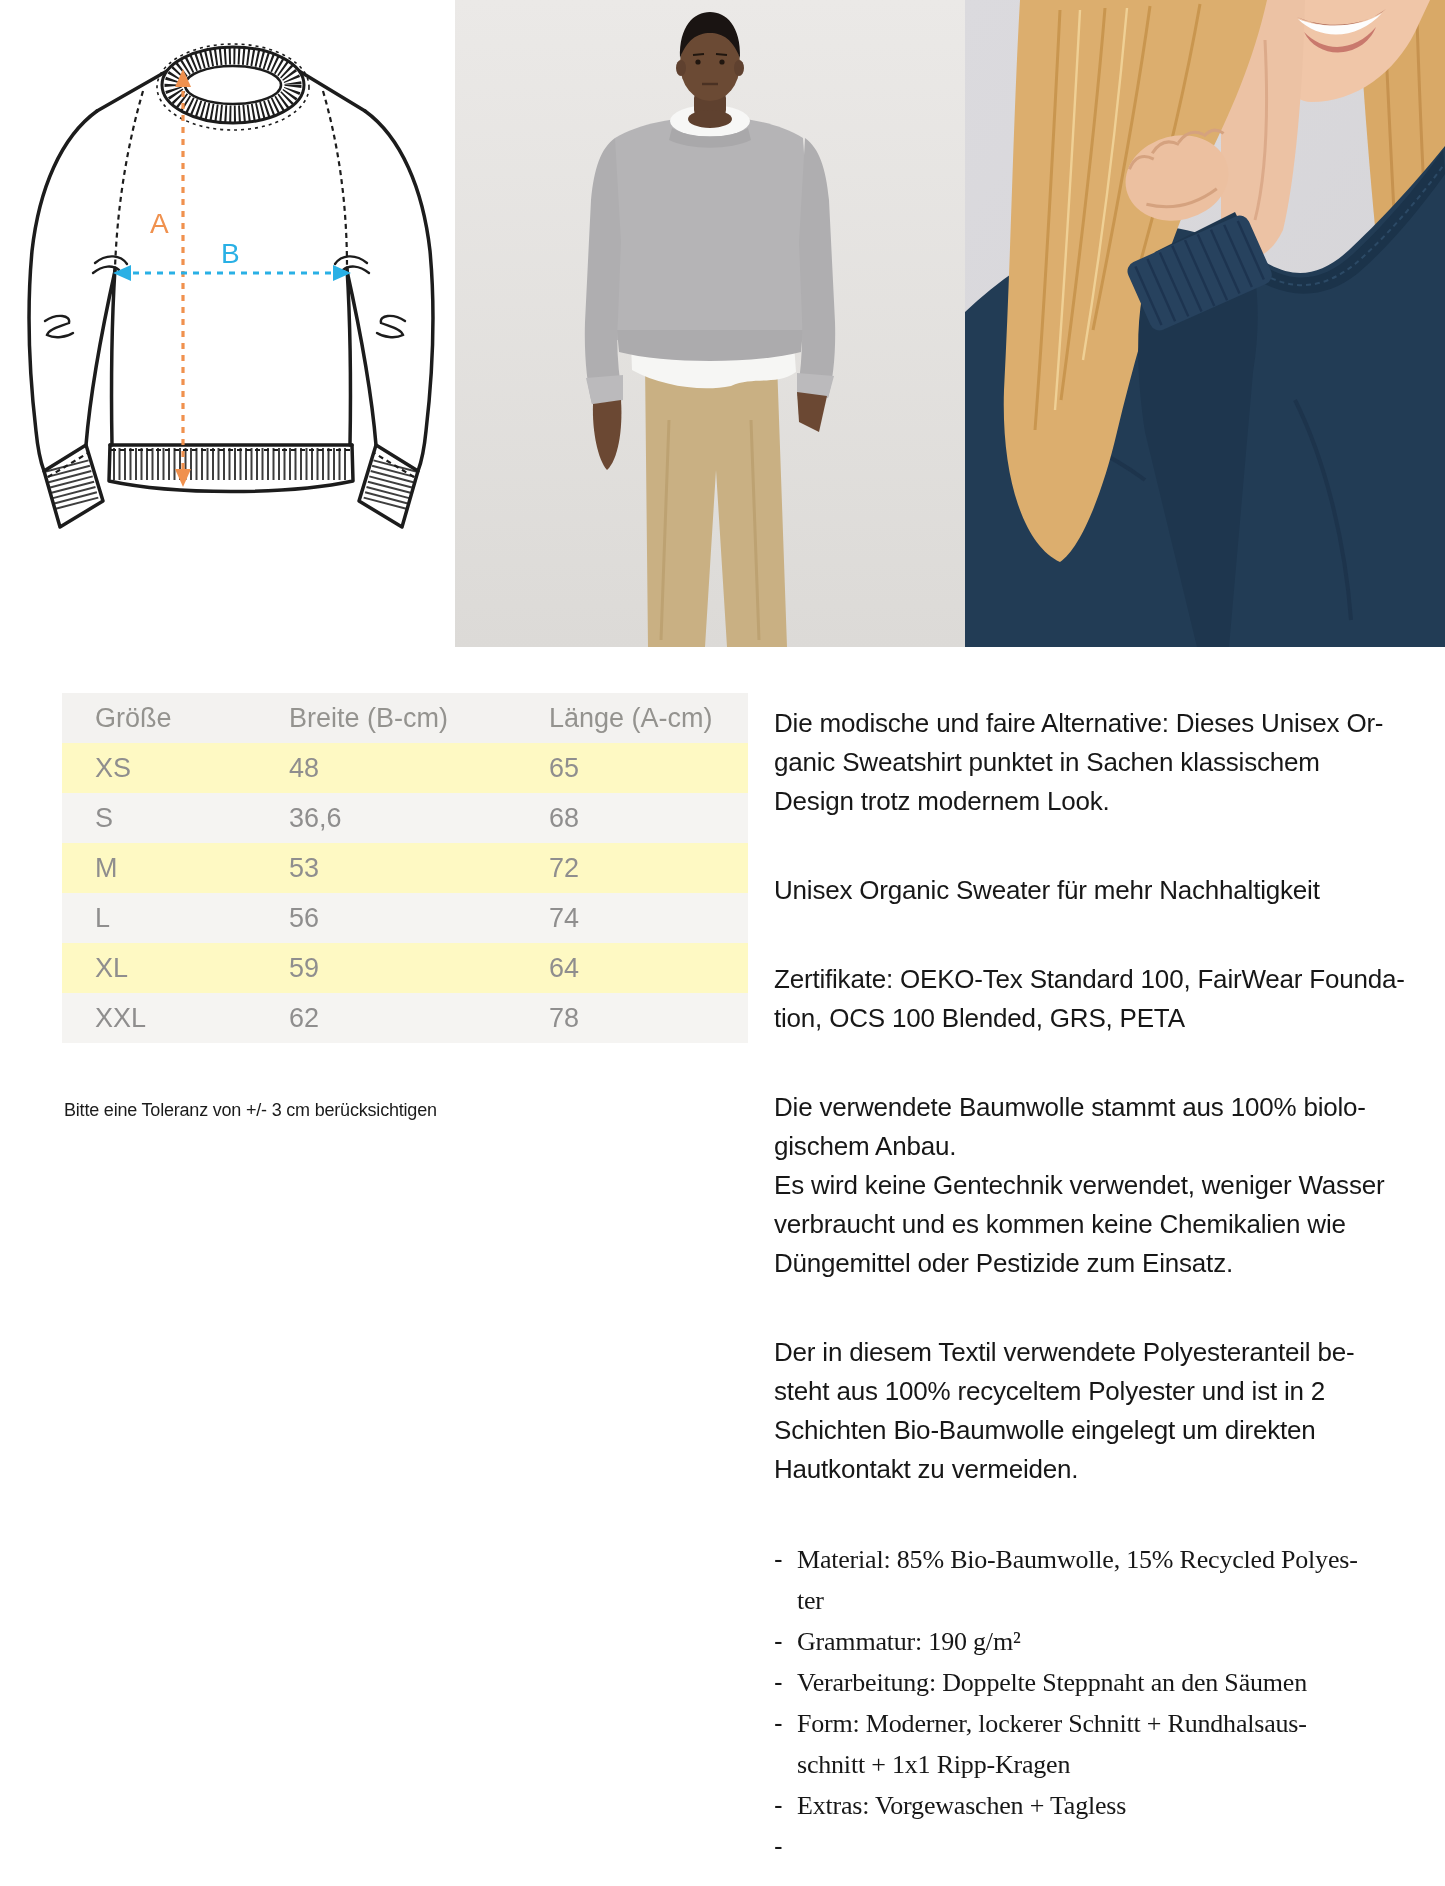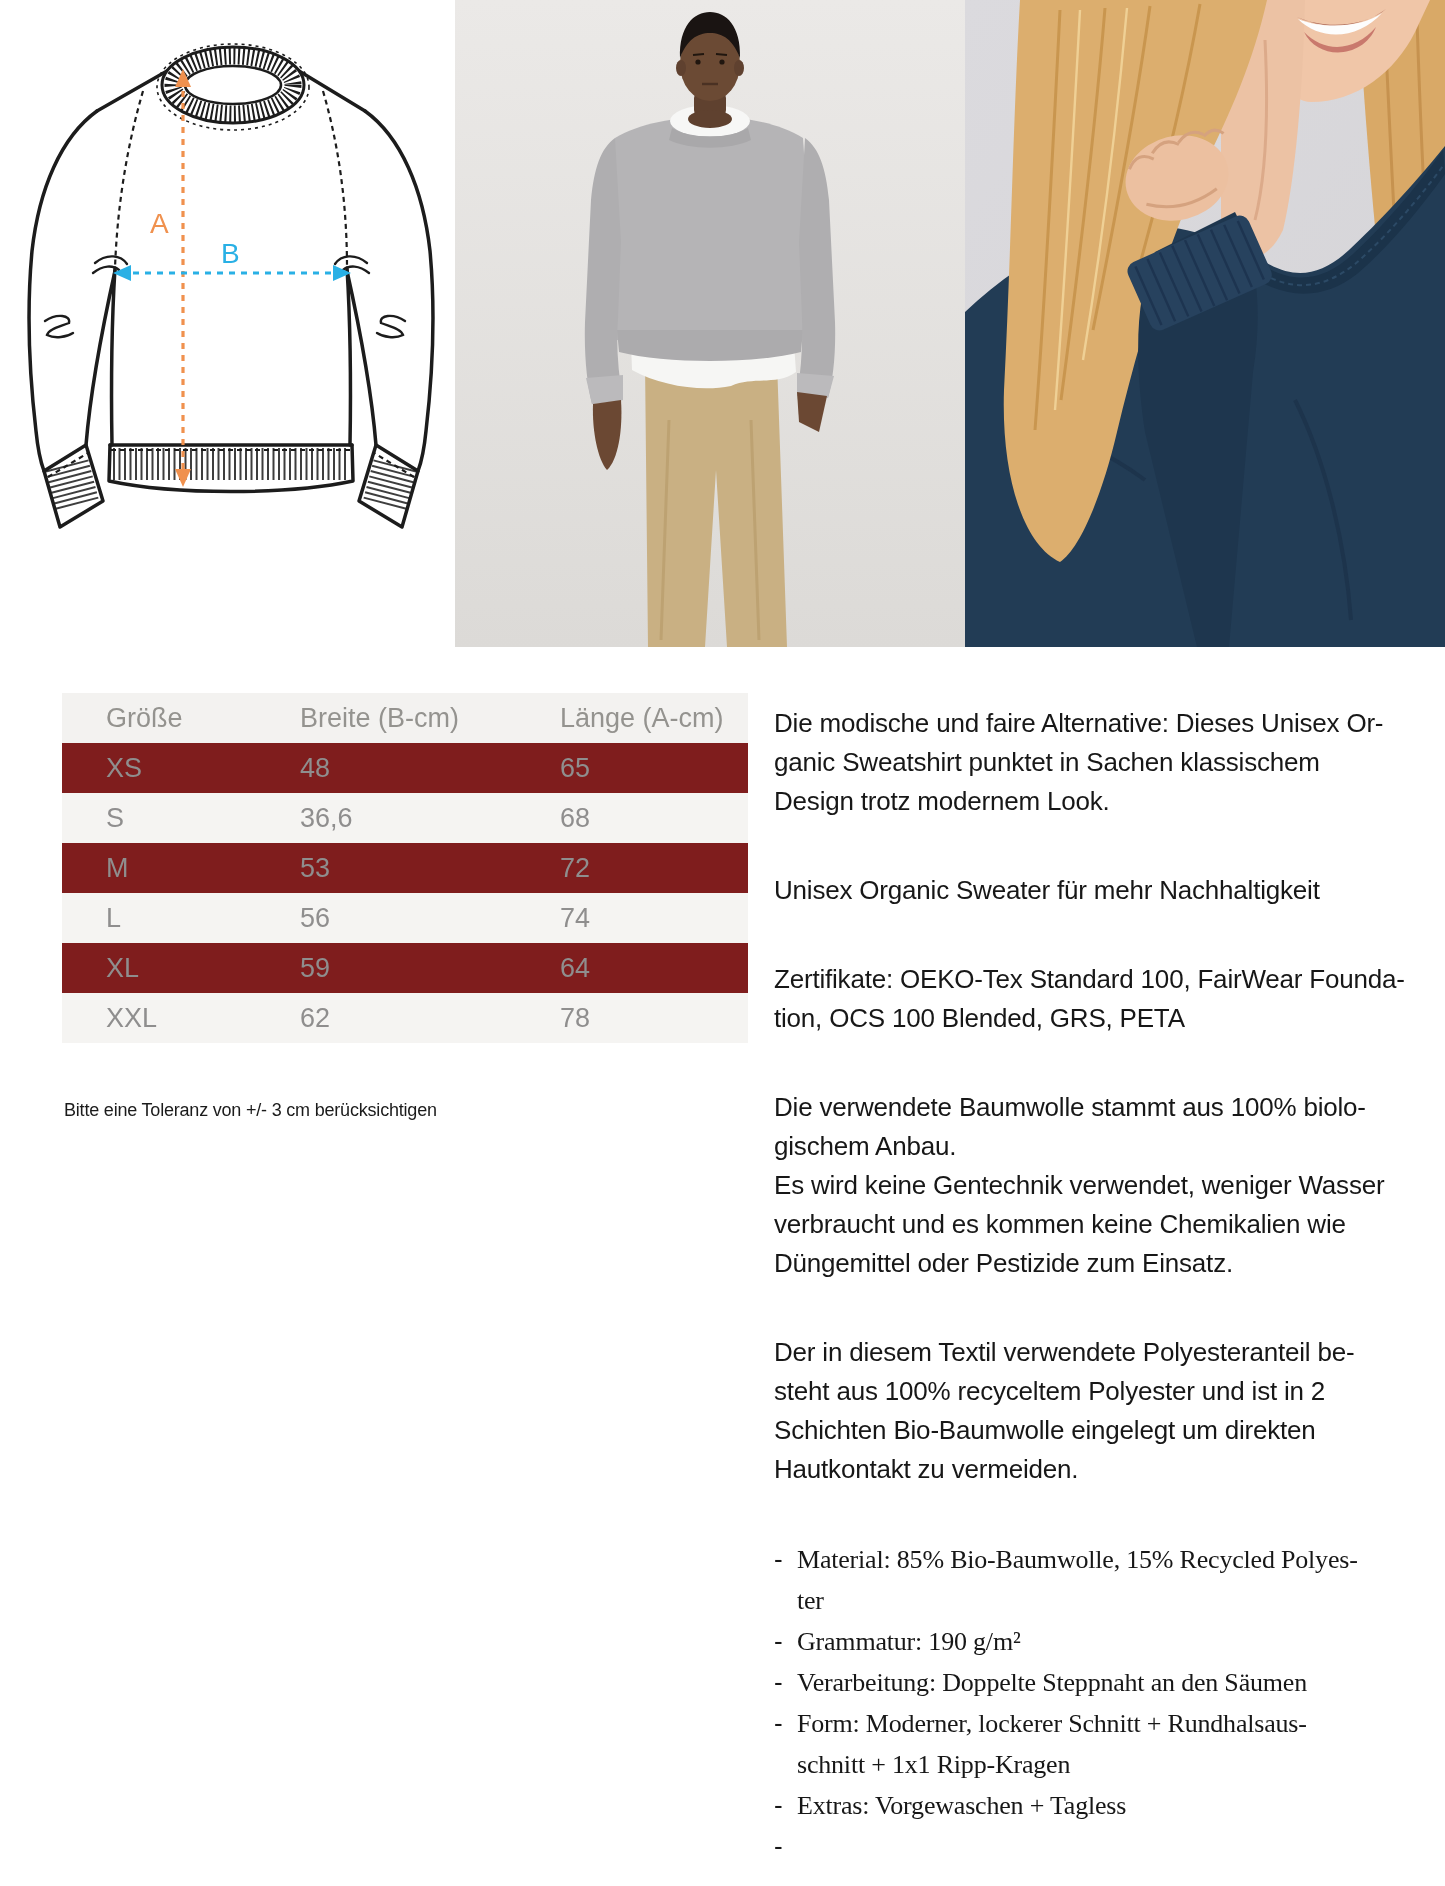--- a/index.html
+++ b/index.html
@@ -8,23 +8,23 @@
   .canvas{position:absolute;inset:0;}
 
   
   #diagram{position:absolute;left:15px;top:33px;}
   #photo-man{position:absolute;left:455px;top:0;}
   #photo-woman{position:absolute;left:965px;top:0;}
 
   
   .size-table{position:absolute;left:62px;top:693px;width:686px;font-size:27px;color:#8f8e8e;}
   .t-row{display:grid;grid-template-columns:194px 260px 1fr;align-items:center;
-         height:50px;padding-left:44px;box-sizing:border-box;}
+         height:50px;padding-left:33px;box-sizing:border-box;}
   .t-head{background:#f3f2f0;color:#94938f;}
-  .row-a{background:#7f1d1d;}
+  .row-a{background:#fef9c3;}
   .row-b{background:#f5f4f2;}
 
   
   .note{position:absolute;left:64px;top:1100px;font-size:18px;color:#1b1b1b;letter-spacing:-0.2px;}
 
   
   .desc{position:absolute;left:774px;top:704px;width:680px;font-size:26px;line-height:39px;
         color:#171717;letter-spacing:-0.2px;}
   .desc p{margin:0 0 50px 0;white-space:pre-line;}
   .spec-list{line-height:41px;}

